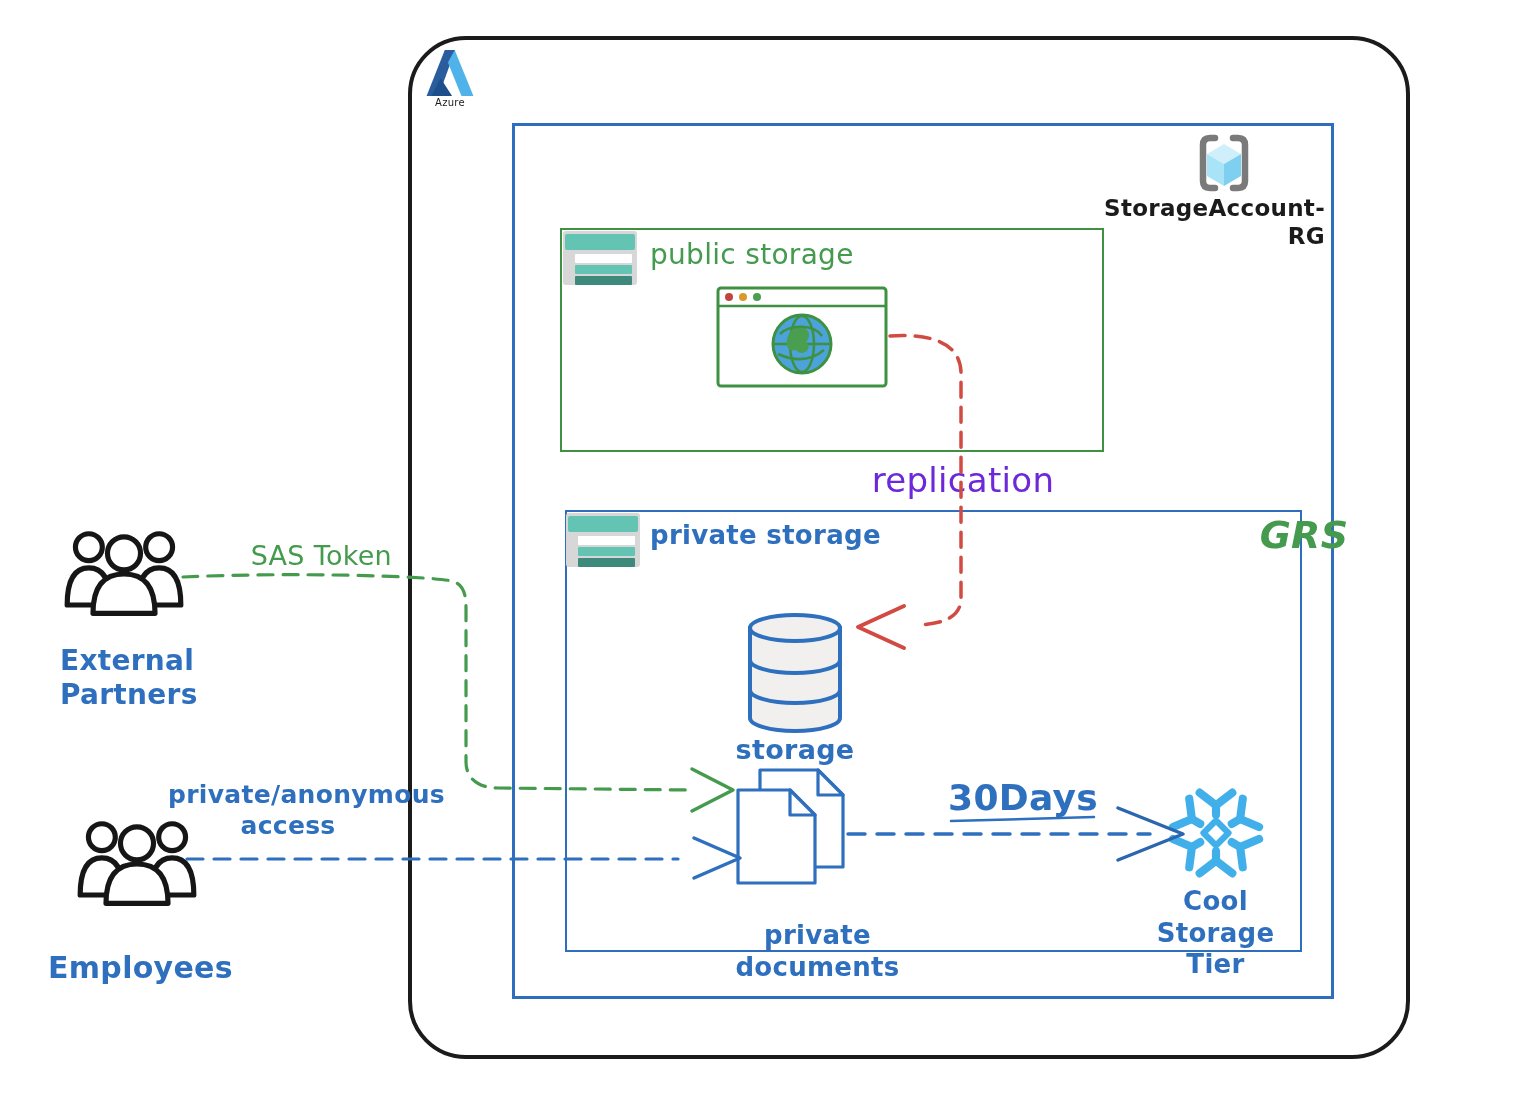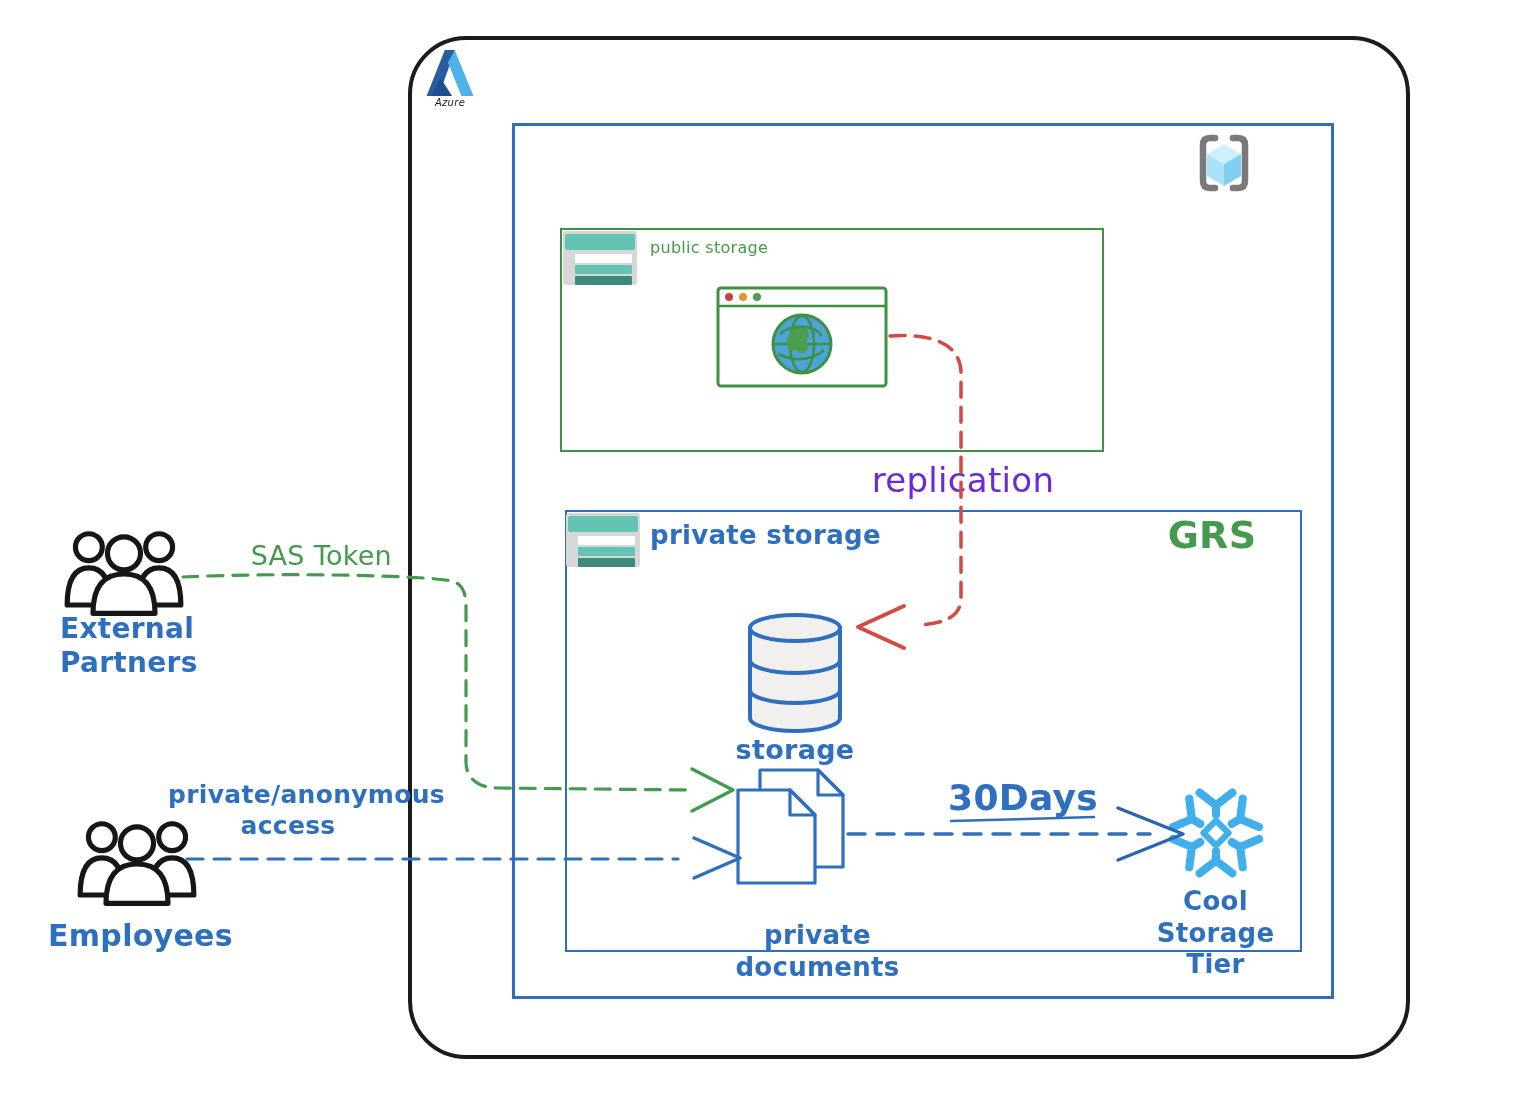--- a/index.html
+++ b/index.html
@@ -21,29 +21,29 @@
   #private-box{left:565px;top:510px;width:733px;height:438px;border:2.5px solid #2f6ebf;}
 
   
   .storage-icon{width:74px;height:54px;background:#d7d7d7;border-radius:3px;}
   .storage-icon .band{position:absolute;left:2px;right:2px;top:3px;height:16px;background:#64c4b4;border-radius:2px;}
   .storage-icon .row{position:absolute;left:12px;right:5px;height:9px;border-radius:1px;}
   .storage-icon .r1{top:23px;background:#ffffff;}
   .storage-icon .r2{top:34px;background:#64c4b4;}
   .storage-icon .r3{top:45px;background:#3d8a7d;}
 
-  .label-azure{font-size:10px;text-align:center;font-style:italic;}
+  .label-azure{font-size:10px;text-align:center;}
   .label-rg{font-size:23px;font-weight:600;text-align:right;}
-  .label-box-green{font-size:16px;}
+  .label-box-green{font-size:28px;}
   .label-box-blue{font-size:26px;}
   .label-grs{font-size:38px;font-weight:bold;text-align:center;}
   .label-replication{font-size:34px;text-align:center;}
   .label-mid{font-size:25px;text-align:center;}
   .label-30days{font-size:36px;font-weight:bold;text-align:center;}
-  .label-actor{font-size:28px;}
+  .label-actor{font-size:28px;margin-top:32px;}
   .label-flow-green{font-size:27px;text-align:right;}
   .label-flow-blue{font-size:25px;text-align:center;}
 
   svg{display:block;}
   #arrow-overlay{left:0;top:0;pointer-events:none;z-index:6;}
   .box{z-index:1;}
   .icon,.lbl{z-index:4;}
 </style>
 </head>
 <body>
@@ -67,20 +67,21 @@
     <svg width="60" height="64" viewBox="0 0 60 64">
       <g stroke="#7a7a7a" stroke-width="6.5" fill="none" stroke-linecap="round">
         <path d="M21,6 H16 Q9,6 9,13 V49 Q9,56 16,56 H21"></path>
         <path d="M39,6 H44 Q51,6 51,13 V49 Q51,56 44,56 H39"></path>
       </g>
       <polygon points="30,12 47,22 30,32 13,22" fill="#cfeffa"></polygon>
       <polygon points="13,22 30,32 30,54 13,44" fill="#a9e3f7"></polygon>
       <polygon points="47,22 30,32 30,54 47,44" fill="#7fd0f0"></polygon>
     </svg>
   </div>
+  <div class="abs lbl black label-rg" style="left:1070px;top:194px;width:255px;">StorageAccount-RG</div>
 
   <div class="abs box" id="public-box"></div>
   <div class="abs icon storage-icon" style="left:563px;top:231px;">
     <div class="band"></div>
       <div class="row r1"></div>
       <div class="row r2"></div>
       <div class="row r3"></div>
   </div>
   <div class="abs lbl green label-box-green" style="left:650px;top:238px;">public storage</div>
 
@@ -103,21 +104,21 @@
   <div class="abs lbl red label-replication" style="left:858px;top:460px;width:210px;">replication</div>
 
   <div class="abs box" id="private-box"></div>
   <div class="abs icon storage-icon" style="left:566px;top:513px;">
     <div class="band"></div>
       <div class="row r1"></div>
       <div class="row r2"></div>
       <div class="row r3"></div>
   </div>
   <div class="abs lbl blue label-box-blue" style="left:650px;top:520px;">private storage</div>
-  <div class="abs lbl green label-grs" style="left:1156px;top:512px;width:112px;">GRS</div>
+  <div class="abs lbl green label-grs" style="left:1248px;top:512px;width:112px;font-style:italic;">GRS</div>
 
   <div class="abs icon" style="left:744px;top:612px;">
     <svg width="102" height="124" viewBox="0 0 102 124">
       <path d="M6,16 L6,106 A45,13 0 0 0 96,106 L96,16 Z" fill="#f1f0ee" stroke="#2e6fbe" stroke-width="4"></path>
       <ellipse cx="51" cy="16" rx="45" ry="13" fill="#f1f0ee" stroke="#2e6fbe" stroke-width="4"></ellipse>
       <path d="M6,48 A45,13 0 0 0 96,48" fill="none" stroke="#2e6fbe" stroke-width="4"></path>
       <path d="M6,78 A45,13 0 0 0 96,78" fill="none" stroke="#2e6fbe" stroke-width="4"></path>
     </svg>
   </div>
   <div class="abs lbl blue label-mid" style="left:735px;top:734px;width:120px;font-size:27px;">storage</div>

